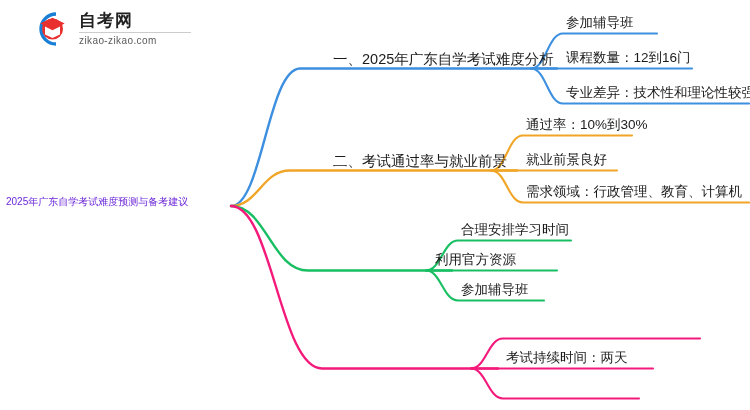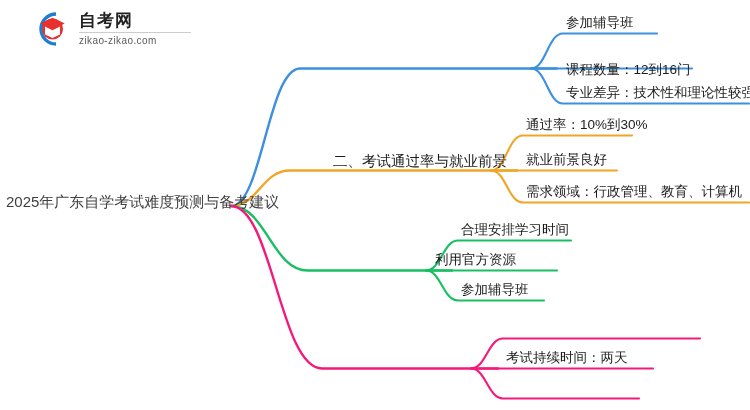--- a/index.html
+++ b/index.html
@@ -54,22 +54,22 @@
     color: #5a5a5a;
     letter-spacing: 0.4px;
     line-height: 12px;
   }
 
   
   .root-node {
     position: absolute;
     left: 6px; top: 192px;
     width: 222px;
-    font-size: 15px;
-    color: #404040;
+    font-size: 10px;
+    color: #6d28d9;
     font-weight: 500;
     letter-spacing: 0px;
     white-space: nowrap;
     line-height: 20px;
   }
 
   
   .branch-label {
     position: absolute;
     font-size: 14.5px;
@@ -131,22 +131,23 @@
     </div>
     <div class="logo-text-block">
       <div class="logo-title">自考网</div>
       <div class="logo-rule"></div>
       <div class="logo-sub">zikao-zikao.com</div>
     </div>
   </div>
 
   <div class="root-node">2025年广东自学考试难度预测与备考建议</div>
 
+  <div class="branch-label" style="left:333px; top:50px;">一、2025年广东自学考试难度分析</div>
   <div class="leaf-label" style="left:566px; top:14px;">参加辅导班</div>
-  <div class="leaf-label" style="left:566px; top:49px;margin-top:12px;">课程数量：12到16门</div>
+  <div class="leaf-label" style="left:566px; top:49px;">课程数量：12到16门</div>
   <div class="leaf-label" style="left:566px; top:84px;">专业差异：技术性和理论性较强</div>
 
   <div class="branch-label" style="left:333px; top:152px;">二、考试通过率与就业前景</div>
   <div class="leaf-label" style="left:526px; top:116px;text-align:center;">通过率：10%到30%</div>
   <div class="leaf-label" style="left:526px; top:151px;">就业前景良好</div>
   <div class="leaf-label" style="left:526px; top:183px;">需求领域：行政管理、教育、计算机</div>
 
   <div class="leaf-label" style="left:461px; top:221px;">合理安排学习时间</div>
   <div class="leaf-label" style="left:435px; top:251px;">利用官方资源</div>
   <div class="leaf-label" style="left:461px; top:281px;">参加辅导班</div>

